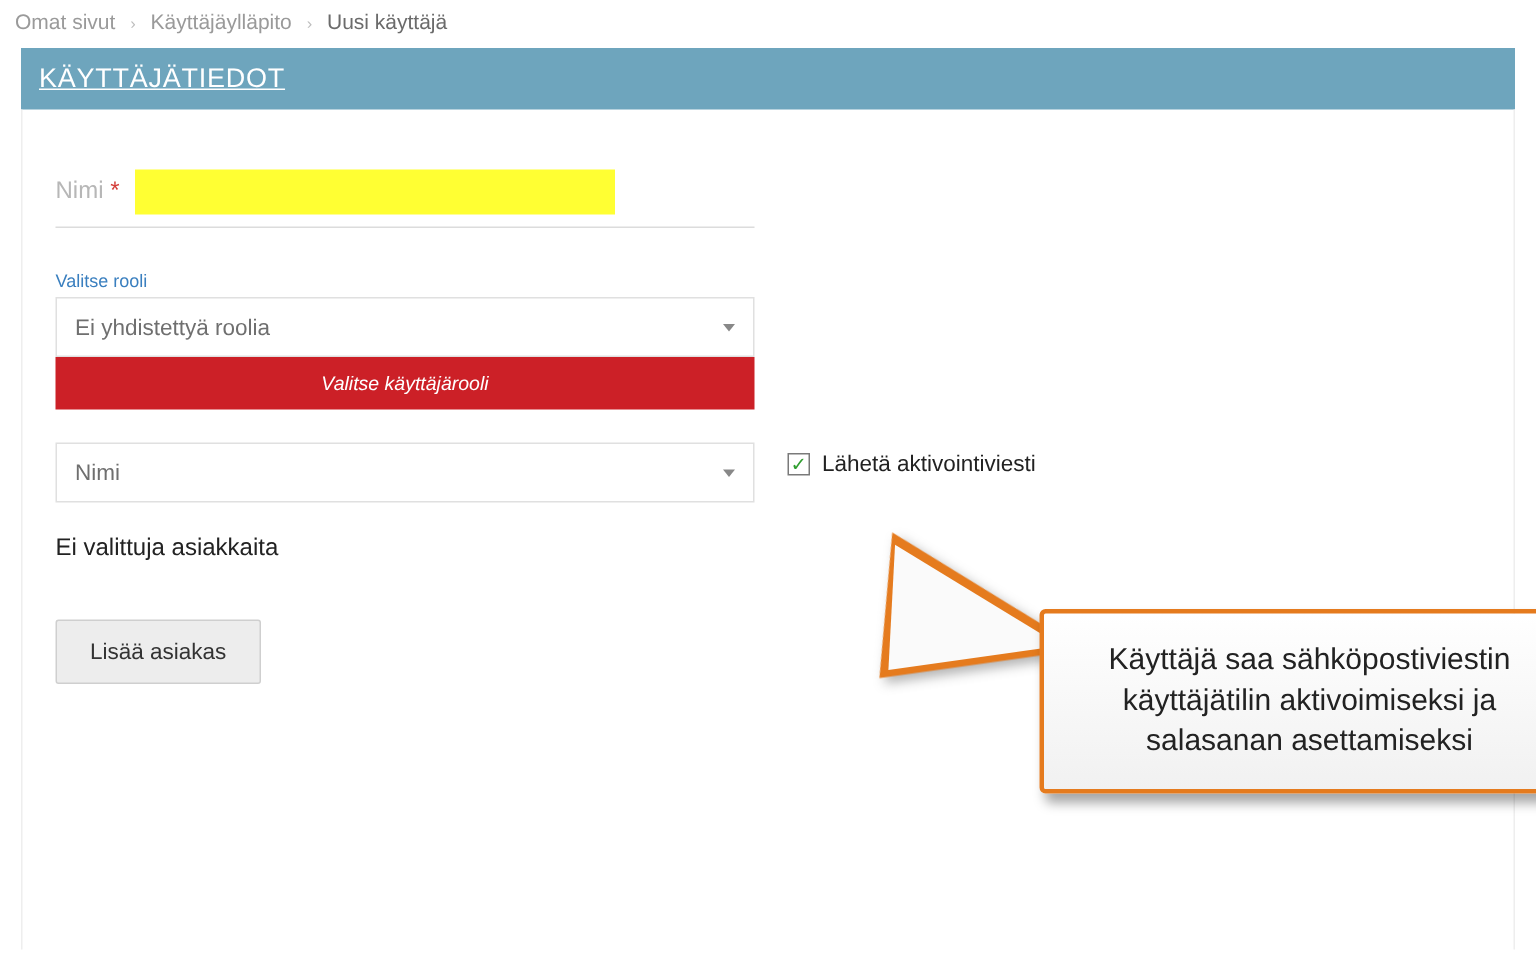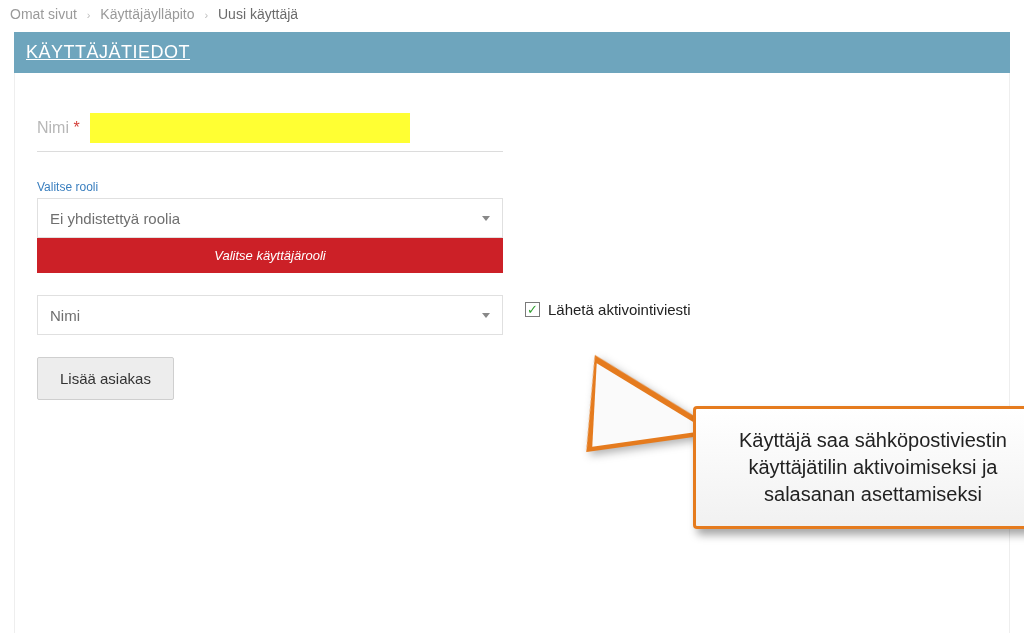--- a/index.html
+++ b/index.html
@@ -218,20 +218,21 @@
       <span>Ei yhdistettyä roolia</span>
       <span class="caret"></span>
     </div>
     <div class="error-bar">Valitse käyttäjärooli</div>
 
     <div class="select-box" style="margin-bottom:22px;">
       <span>Nimi</span>
       <span class="caret"></span>
     </div>
 
+    <div class="linked-value">Ei valittuja asiakkaita</div>
 
     <button class="btn-add">Lisää asiakas</button>
 
   </div>
 
   <div class="right-col">
     <div class="checkbox-row">
       <div class="checkbox-box">
         <span>✓</span>
       </div>

